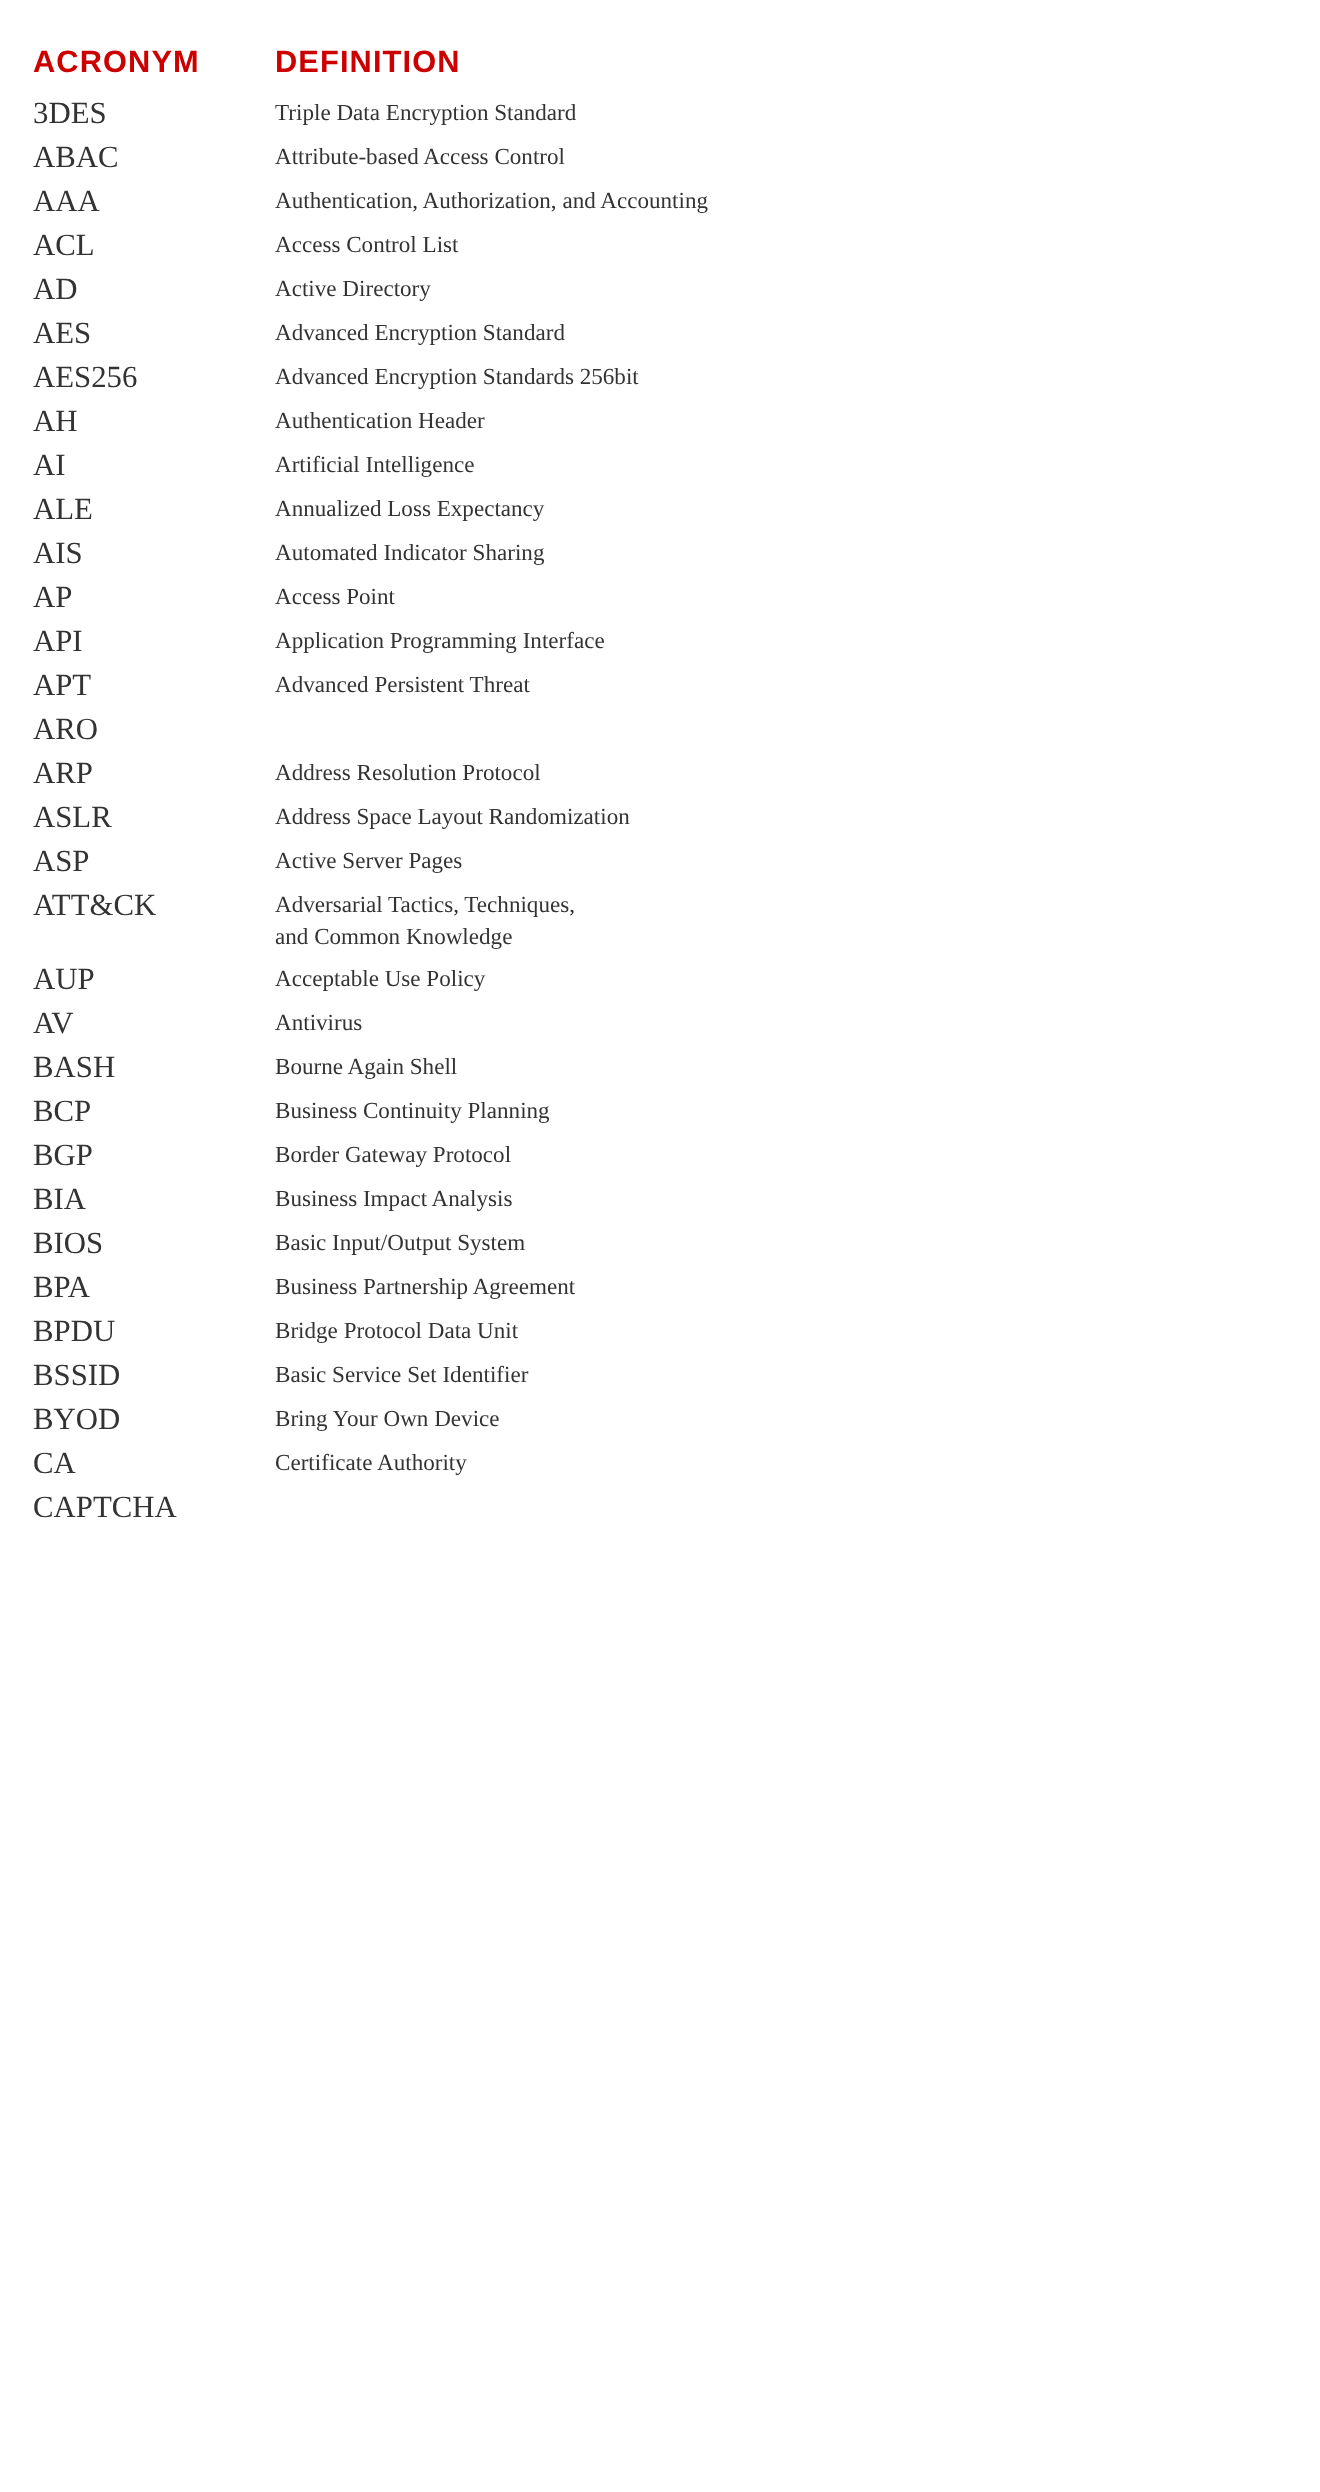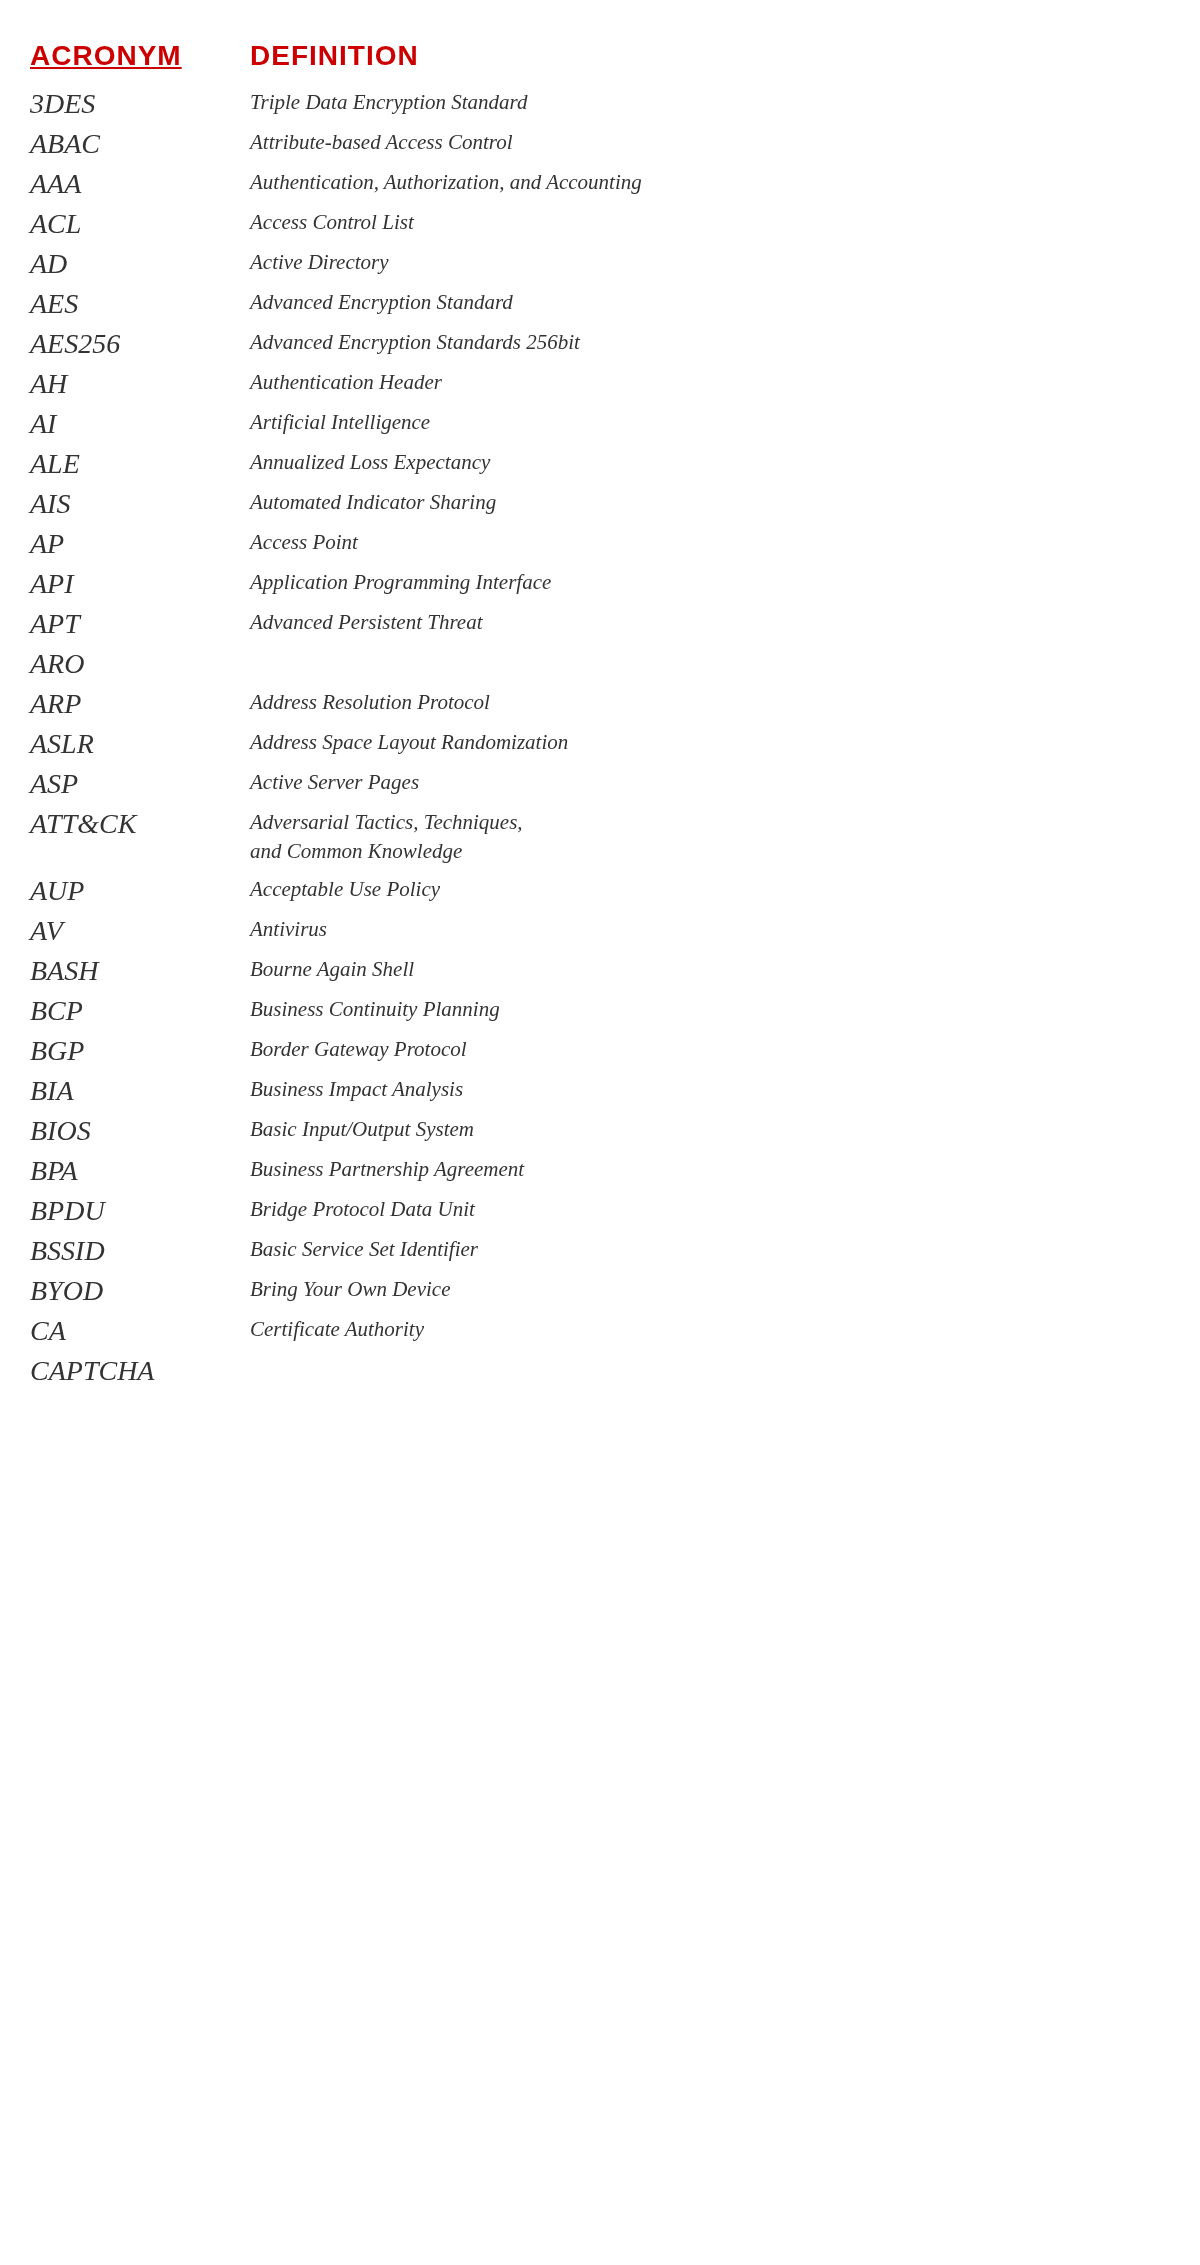--- a/index.html
+++ b/index.html
@@ -26,37 +26,35 @@
       margin-bottom: 8px;
       padding-bottom: 4px;
     }
 
     .header-acronym {
       font-family: Arial, sans-serif;
       font-weight: bold;
       color: #cc0000;
       font-size: 28px;
       letter-spacing: 1px;
-      text-decoration: underline;
     }
 
     .header-definition {
       font-family: Arial, sans-serif;
       font-weight: bold;
       color: #cc0000;
       font-size: 28px;
       letter-spacing: 1px;
     }
 
     .data-row {
       display: grid;
       grid-template-columns: 220px 1fr;
       padding: 4px 0;
       align-items: start;
-      font-style: italic;
     }
 
     .acronym-cell {
       font-size: 28px;
       color: #333333;
       font-family: 'Georgia', serif;
       padding-right: 10px;
     }
 
     .definition-cell {

